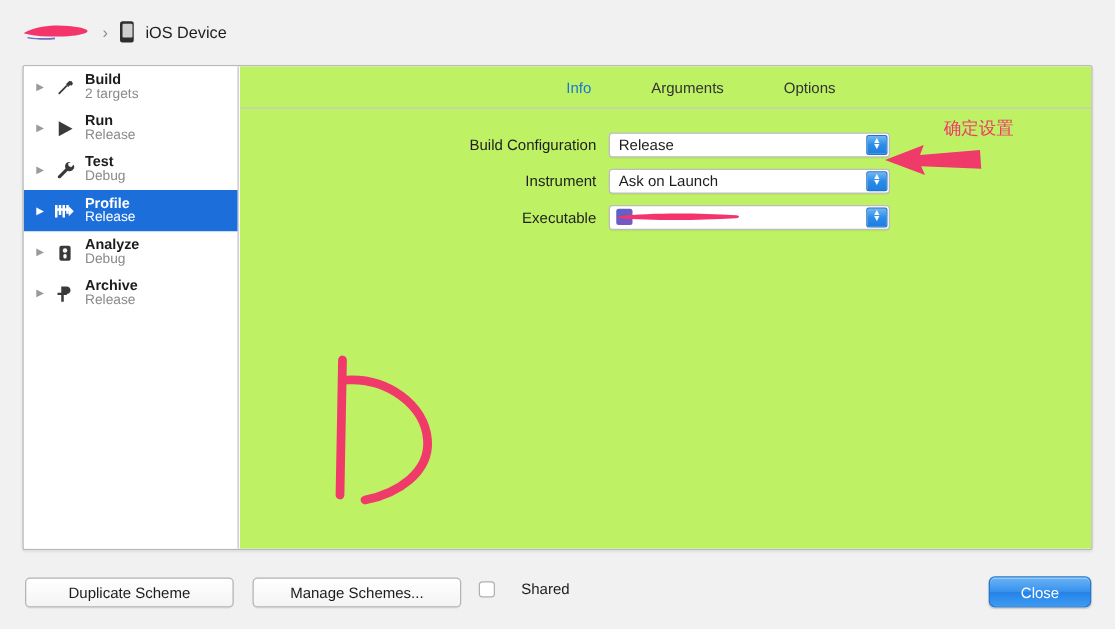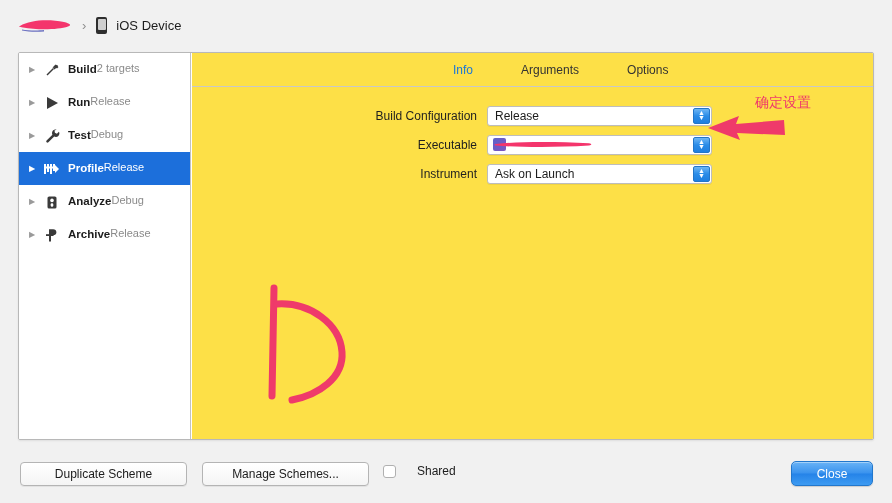--- a/index.html
+++ b/index.html
@@ -86,35 +86,35 @@
     line-height: 1;
   }
   .scheme-row.selected .disclosure { color: #ffffff; }
   .row-icon {
     flex: 0 0 20px;
     width: 20px; height: 20px;
     margin-left: 2px; margin-right: 6px;
     display: flex; align-items: center; justify-content: center;
   }
   .row-icon svg { display: block; }
-  .row-text { display: flex; flex-direction: row; line-height: 1.06; }
+  .row-text { display: flex; flex-direction: column; line-height: 1.06; }
   .row-title {
     font-size: 11.5px; font-weight: bold; color: #1c1c1c;
   }
   .row-sub {
     font-size: 11px; color: #8a8a8a;
   }
   .scheme-row.selected .row-title,
   .scheme-row.selected .row-sub { color: #ffffff; }
 
   
   .content {
     position: absolute; left: 173px; top: 0;
     width: 683px; height: 386px;
-    background: #fde047;
+    background: #bef264;
   }
   .tabbar {
     position: relative;
     height: 34px;
     border-bottom: 1px solid #c8c8c8;
     display: flex; align-items: center;
   }
   .tab {
     font-size: 12px; color: #333333;
     padding: 0 14px;
@@ -357,20 +357,31 @@
         <div class="tab tab-args-pos">Arguments</div>
         <div class="tab tab-opts-pos">Options</div>
       </div>
 
       <div class="form">
 
         <div class="form-row">
           <div class="form-label">Build Configuration</div>
           <div class="popup">
             <div class="popup-value">Release</div>
+            <div class="popup-arrows">
+              <span>▲</span>
+              <span>▼</span>
+            </div>
+          </div>
+        </div>
+
+        <div class="form-row">
+          <div class="form-label">Instrument</div>
+          <div class="popup">
+            <div class="popup-value">Ask on Launch</div>
             <div class="popup-arrows">
               <span>▲</span>
               <span>▼</span>
             </div>
           </div>
         </div>
 
         <div class="form-row">
           <div class="form-label">Executable</div>
           <div class="popup">
@@ -380,31 +391,20 @@
                 <path d="M3,6 C25,3.5 60,3.2 96,5.2 C99,5.5 99,7.2 96,7.6 C60,9.8 25,9.2 3,7.6 C1,7.4 1,6.2 3,6 Z" fill="#f4356c"></path>
               </svg>
             </div>
             <div class="popup-arrows">
               <span>▲</span>
               <span>▼</span>
             </div>
           </div>
         </div>
 
-        <div class="form-row">
-          <div class="form-label">Instrument</div>
-          <div class="popup">
-            <div class="popup-value">Ask on Launch</div>
-            <div class="popup-arrows">
-              <span>▲</span>
-              <span>▼</span>
-            </div>
-          </div>
-        </div>
-
       </div>
     </div>
   </div>
 
   <div class="bottombar">
     <div class="btn" id="btn-duplicate">Duplicate Scheme</div>
     <div class="btn" id="btn-manage">Manage Schemes...</div>
     <div class="checkbox-wrap">
       <div class="checkbox-box"></div>
       <div class="checkbox-label">Shared</div>

